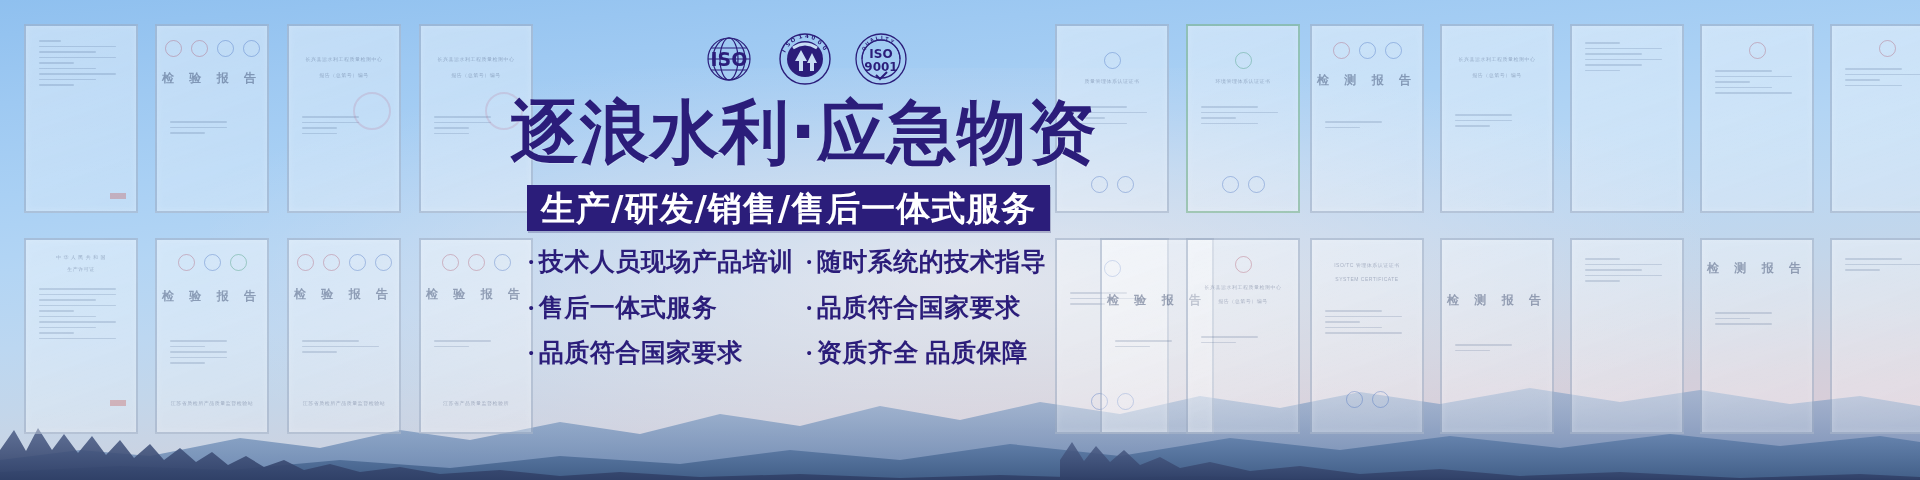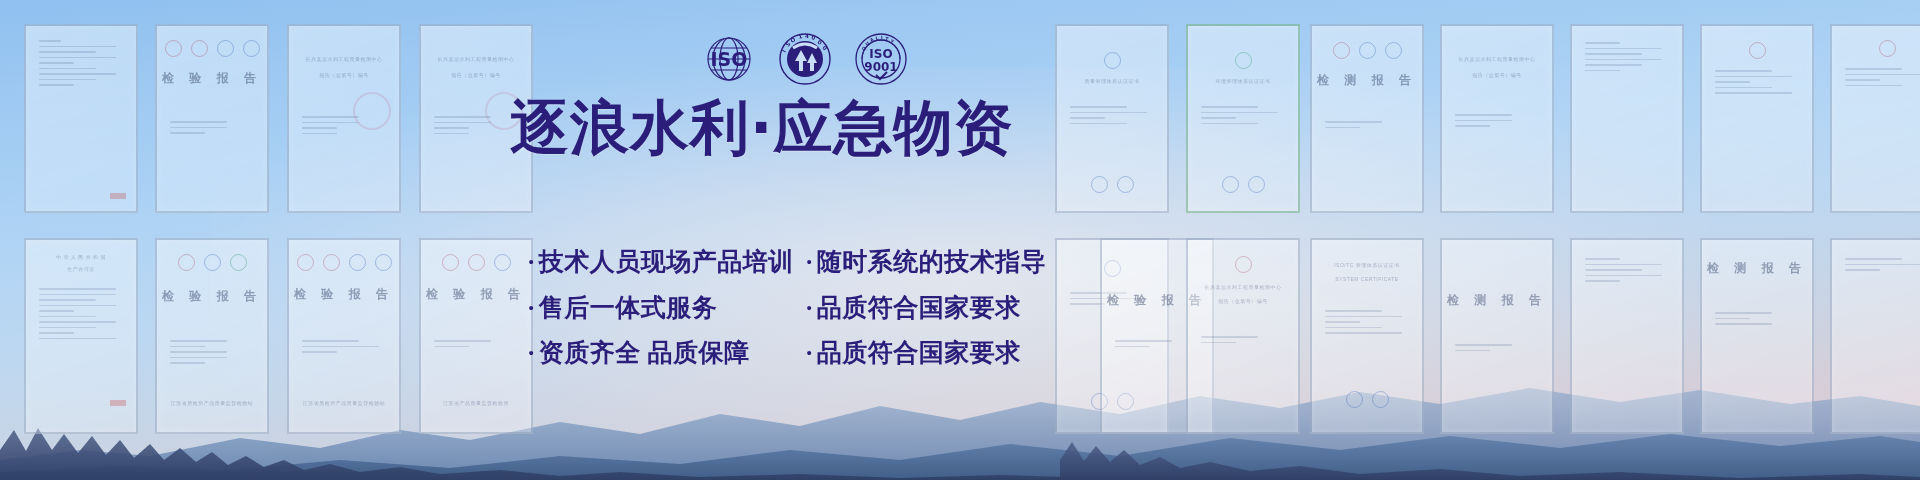--- a/index.html
+++ b/index.html
@@ -82,21 +82,21 @@
   .scenery{position:absolute;left:0;right:0;bottom:0;height:170px;}
   
   .badges{
     position:absolute;left:700px;top:30px;width:210px;height:58px;
     display:flex;align-items:center;justify-content:space-between;gap:16px;
   }
   .badge{display:block;}
   
   .title{
     position:absolute;left:510px;top:98px;
-    font-size:59px;line-height:1;letter-spacing:1px;
+    font-size:69px;line-height:1;letter-spacing:1px;
     font-weight:900;color:#2b1d7a;
     font-family:"DejaVu Sans","Liberation Sans",sans-serif;
     white-space:nowrap;
     text-shadow:0 1px 0 rgba(255,255,255,.25);
   }
   .subbar{
     position:absolute;left:527px;top:185px;
     height:46px;padding:0 14px;
     background:#2b1d7a;
     display:flex;align-items:center;
@@ -521,23 +521,26 @@
         <text x="29" y="8" transform="rotate(0 29 8)">I</text>
         <text x="33" y="9" transform="rotate(14 33 9)">T</text>
         <text x="38" y="11" transform="rotate(28 38 11)">Y</text>
       </g>
       <path d="M24 44 L28 48 L35 41" fill="none" stroke="#2b1d7a" stroke-width="2"></path>
     </svg>
   </div>
 
   <div class="title">逐浪水利·应急物资</div>
 
+  <div class="subbar">
+    <span>生产/研发/销售/售后一体式服务</span>
+  </div>
 
   <div class="features">
     <div class="feat"><span class="dot">·</span><span>技术人员现场产品培训</span></div>
     <div class="feat"><span class="dot">·</span><span>随时系统的技术指导</span></div>
     <div class="feat"><span class="dot">·</span><span>售后一体式服务</span></div>
     <div class="feat"><span class="dot">·</span><span>品质符合国家要求</span></div>
+    <div class="feat"><span class="dot">·</span><span>品质符合国家要求</span></div>
     <div class="feat"><span class="dot">·</span><span>资质齐全 品质保障</span></div>
-    <div class="feat"><span class="dot">·</span><span>品质符合国家要求</span></div>
   </div>
 
 </div>
 
 </body></html>

